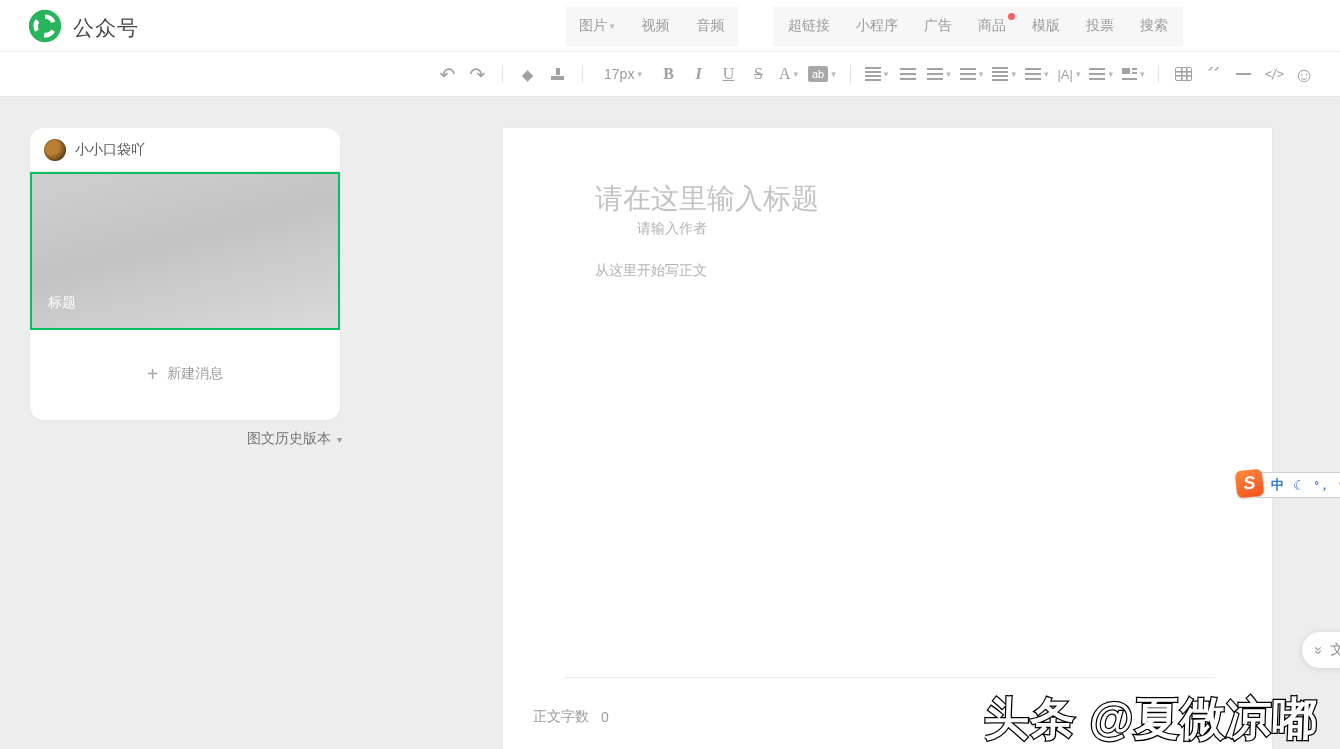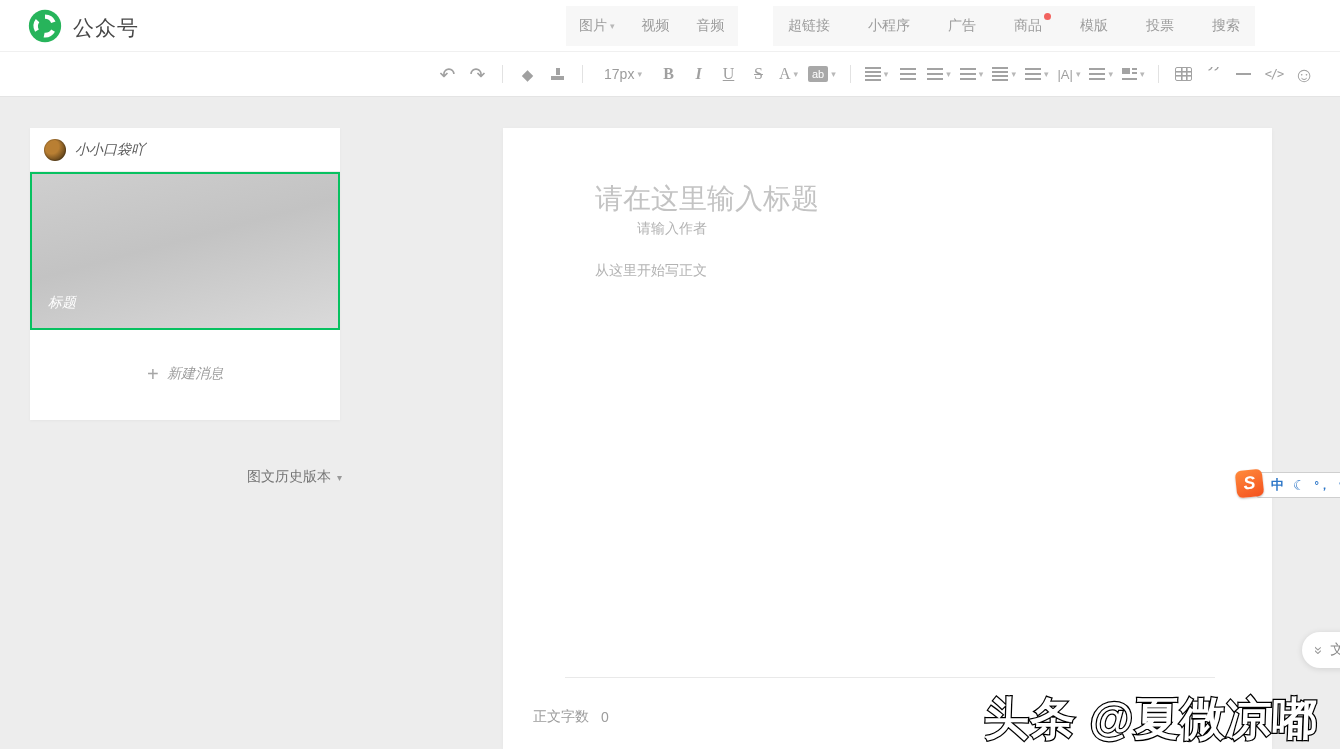--- a/index.html
+++ b/index.html
@@ -8,21 +8,21 @@
          font-family:"Liberation Sans","DejaVu Sans",sans-serif; }
 
   
   .header { position:absolute; left:0; top:0; width:1340px; height:52px;
             background:#fff; border-bottom:1px solid #f0f0f0; }
   .brand { position:absolute; left:28px; top:9px; display:flex; align-items:center; gap:11px;justify-content:center; }
   .brand-name { font-size:21px; color:#474747; letter-spacing:1px; }
   .menu-group { position:absolute; top:6px; height:40px; background:#f7f7f7;
                 display:flex; align-items:center; }
   .mg1 { left:566px; padding:0 13px; gap:27px; }
-  .mg2 { left:773px; padding:0 15px; gap:38px;font-family:Liberation Serif, serif; }
+  .mg2 { left:773px; padding:0 15px; gap:26px;font-family:Liberation Serif, serif; }
   .menuitem { font-size:14px; color:#9c9c9c; cursor:pointer; position:relative;
               display:flex; align-items:center; gap:3px; white-space:nowrap; }
   .caret { font-size:9px; color:#b8b8b8; line-height:1; }
   .red-dot { position:absolute; top:-4px; right:-9px; width:7px; height:7px;
              border-radius:50%; background:#f2635f; }
 
   
   .toolbar { position:absolute; left:0; top:52px; width:1340px; height:45px; background:#fff;
              border-bottom:1px solid #e4e4e4; display:flex; align-items:center;
              padding-left:437px; gap:9px; }
@@ -58,36 +58,36 @@
   .tb-quote { font-family:"Liberation Serif","DejaVu Serif",serif; font-size:30px; line-height:10px;
       height:14px; overflow:hidden; }
   .tb-code { font-size:12px; letter-spacing:-1px; font-family:"DejaVu Sans Mono",monospace; }
   .tb-la { font-size:13px; }
 
   
   .page-bg { position:absolute; left:0; top:97px; width:1340px; height:652px; background:#ededed; }
 
   
   .side-panel { position:absolute; left:30px; top:128px; width:310px; height:292px;
-                background:#fff; border-radius:0; box-shadow:0 1px 3px rgba(0,0,0,.04);font-style:italic; }
+                background:#fff; border-radius:14px; box-shadow:0 1px 3px rgba(0,0,0,.04); }
   .acct-row { height:44px; display:flex; align-items:center; gap:9px; padding:0 14px;
               border-bottom:1px solid #ededed; }
   .avatar { width:22px; height:22px; border-radius:50%; flex:none;
             background:radial-gradient(circle at 35% 35%, #b97f33 0 35%, #6b4a1d 70%, #3c2a10 100%);
             box-shadow:inset 0 0 0 1px rgba(0,0,0,.15); }
   .acct-name { font-size:14px; color:#595959; }
   .cover-card { position:relative; width:310px; height:158px;
                 border:2px solid #07C160;
                 background:linear-gradient(165deg,#cfcfcf 0%,#c3c3c3 45%,#dadada 100%); }
   .cover-label { position:absolute; left:16px; bottom:16px; font-size:14px; color:#fff; }
   .newmsg-row { height:88px; display:flex; align-items:center; justify-content:center;
                 gap:9px; color:#9c9c9c; cursor:pointer; }
   .plus { font-size:20px; line-height:1; color:#a6a6a6; }
   .newmsg-label { font-size:14px; }
-  .history-row { position:absolute; left:30px; top:468px; width:312px; text-align:right;
+  .history-row { position:absolute; left:30px; top:430px; width:312px; text-align:right;
                  font-size:14px; color:#757575; cursor:pointer; }
   .history-row .caret { font-size:10px; color:#9a9a9a; margin-left:6px; }
 
   
   .editor-card { position:absolute; left:503px; top:128px; width:769px; height:621px;
                  background:#fff; box-shadow:0 1px 4px rgba(0,0,0,.04); }
   .ed-title { position:absolute; left:92px; top:52px; font-size:28px; color:#c3c3c3; cursor:text; }
   .ed-author { position:absolute; left:92px; top:92px; font-size:14px; color:#b3b3b3; cursor:text;margin-left:42px; }
   .ed-body { position:absolute; left:92px; top:134px; font-size:14px; color:#b3b3b3; cursor:text; }
   .ed-divider { position:absolute; left:62px; right:57px; top:549px; height:1px; background:#e9e9e9; }

